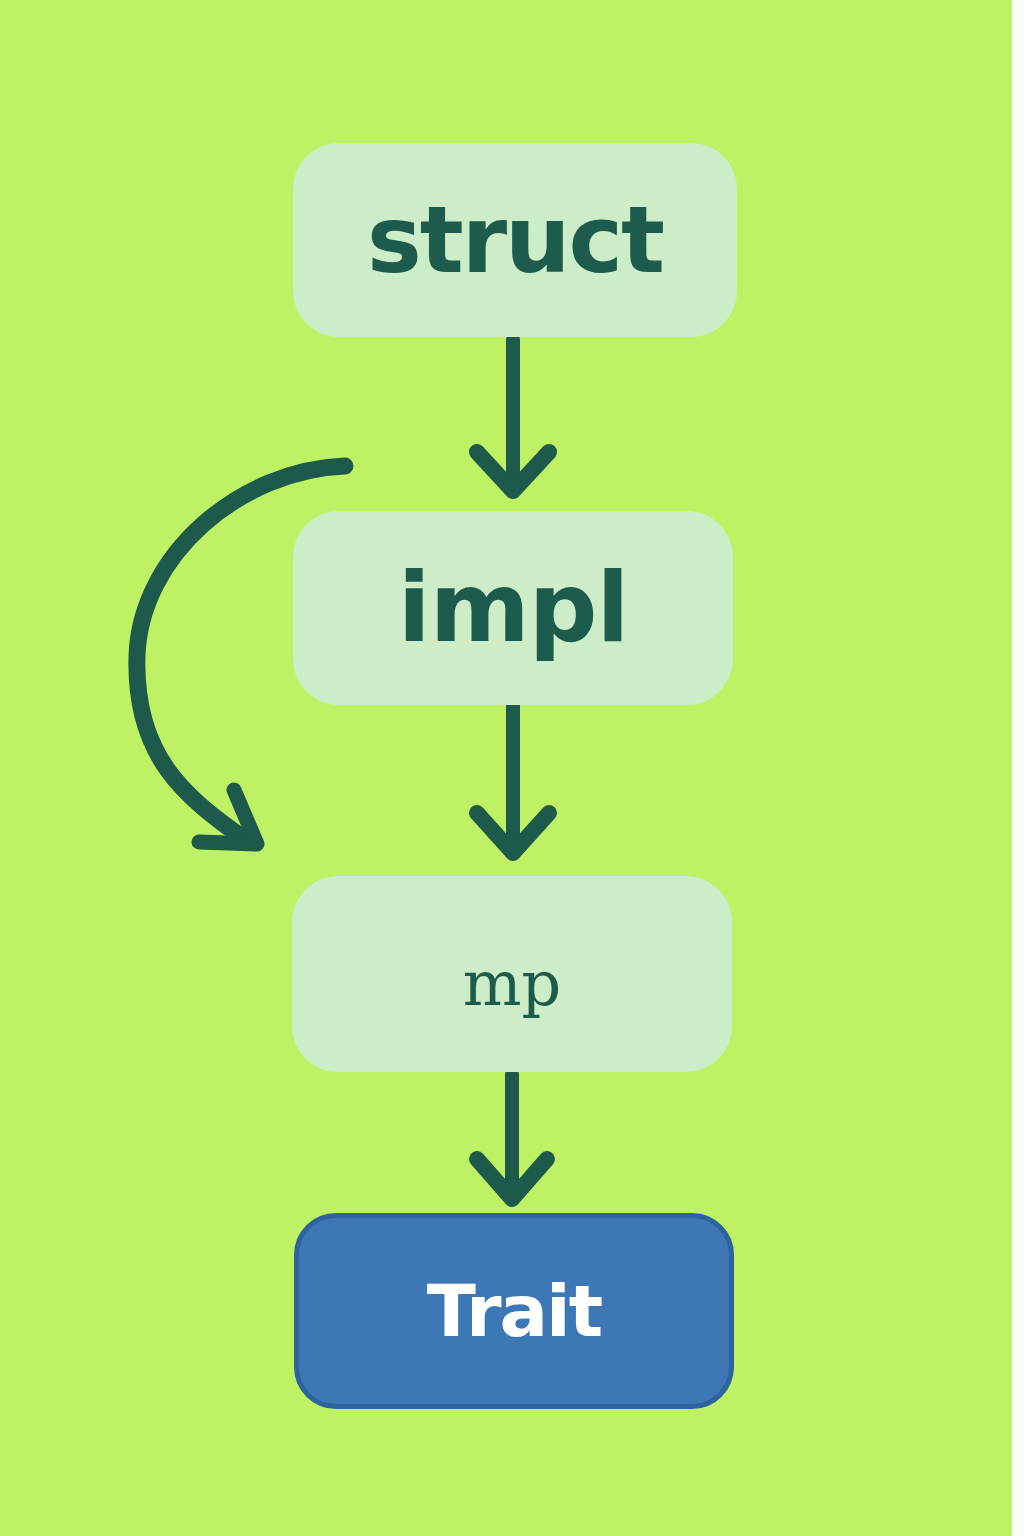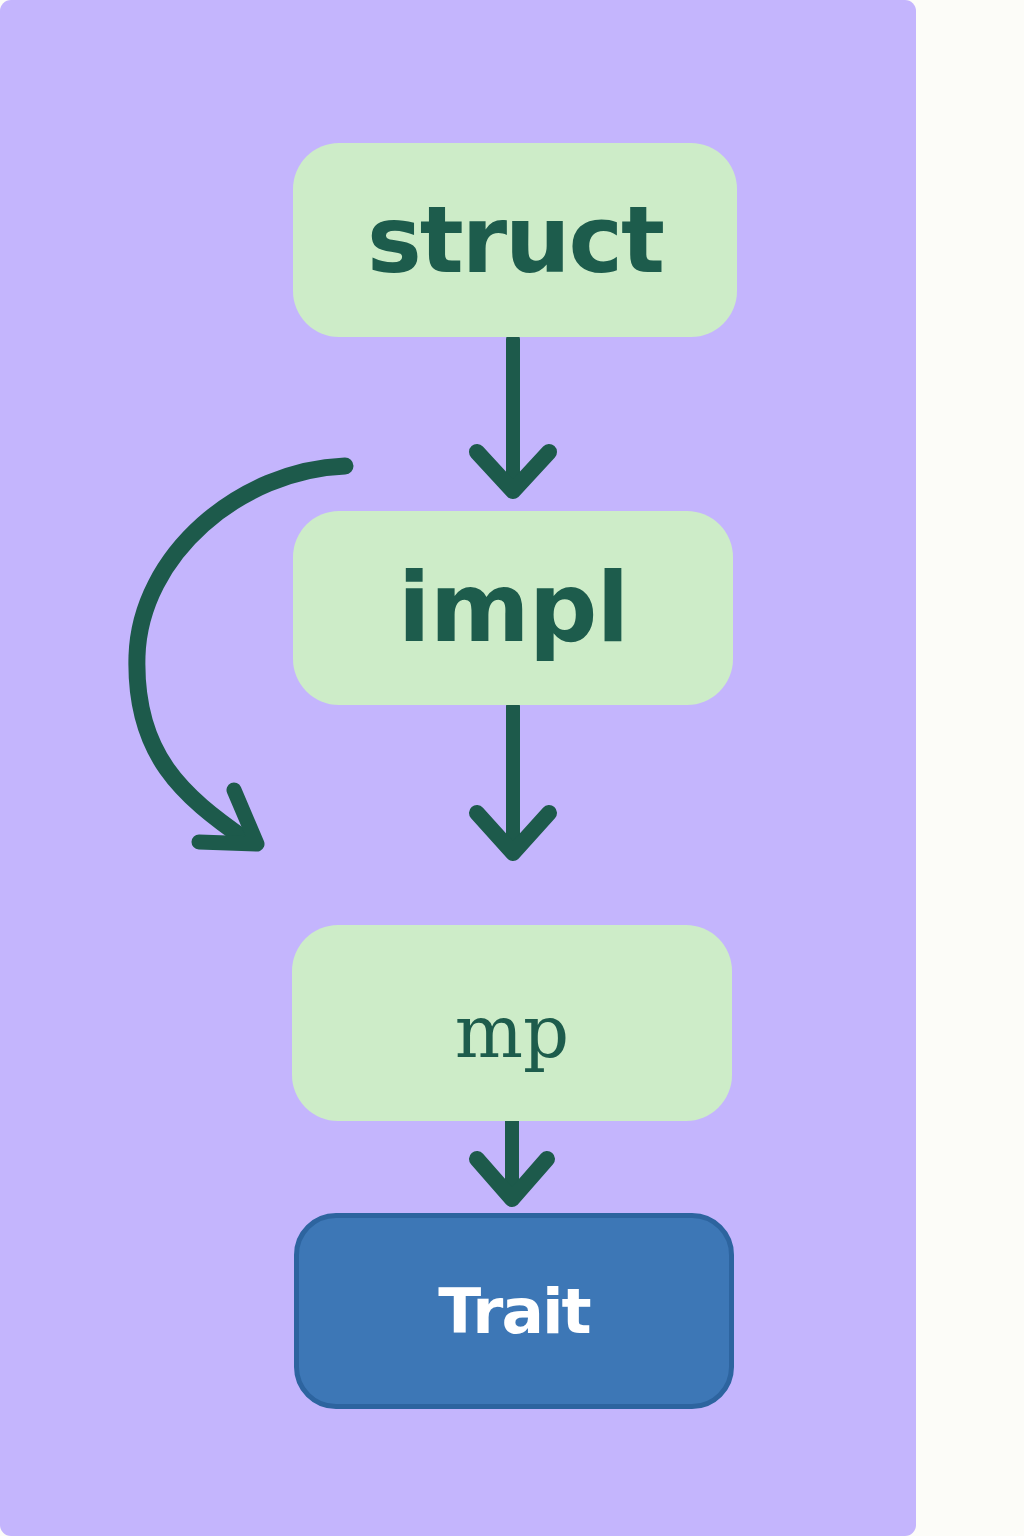--- a/index.html
+++ b/index.html
@@ -2,26 +2,25 @@
 <html><head>
 <meta charset="utf-8">
 <style>
   html, body {
     margin: 0;
     padding: 0;
     background: #fcfcf8;
   }
   .canvas {
     position: relative;
-    width: 916px;
+    width: 1012px;
     height: 1536px;
-    background: #c4b5fd;
+    background: #bef264;
     overflow: hidden;
     font-family: "DejaVu Sans", sans-serif;
-    border-radius: 11px;
   }
   .arrow-layer {
     position: absolute;
     left: 0;
     top: 0;
     width: 1024px;
     height: 1536px;
   }
   .node {
     position: absolute;
@@ -46,37 +45,37 @@
   }
   .node-impl {
     left: 293px; top: 511px;
     width: 440px; height: 194px;
     font-family: "DejaVu Sans", sans-serif;
     font-weight: 700;
     font-size: 96px;
     letter-spacing: -1px;
   }
   .node-mp {
-    left: 292px; top: 925px;
+    left: 292px; top: 876px;
     width: 440px; height: 196px;
     font-family: "DejaVu Serif", serif;
     font-weight: 400;
-    font-size: 72px;
+    font-size: 62px;
     padding-top: 18px; 
   }
   .node-trait {
     left: 294px; top: 1213px;
     width: 440px; height: 196px;
     background: #3d77b6;
     border: 5px solid #2d649f;
     border-radius: 42px;
     color: #ffffff;
     font-family: "DejaVu Sans", sans-serif;
     font-weight: 700;
-    font-size: 63px;
+    font-size: 72px;
     letter-spacing: -2px;
   }
 </style>
 </head>
 <body>
 
 <div class="canvas">
 
   <svg class="arrow-layer" viewBox="0 0 1024 1536" xmlns="http://www.w3.org/2000/svg">
 

